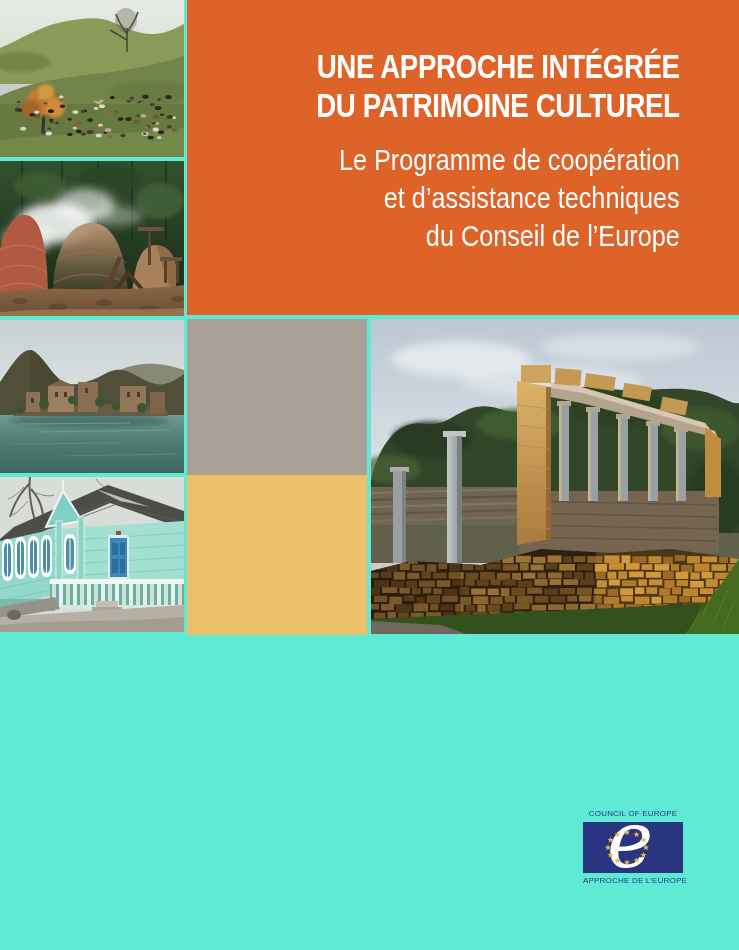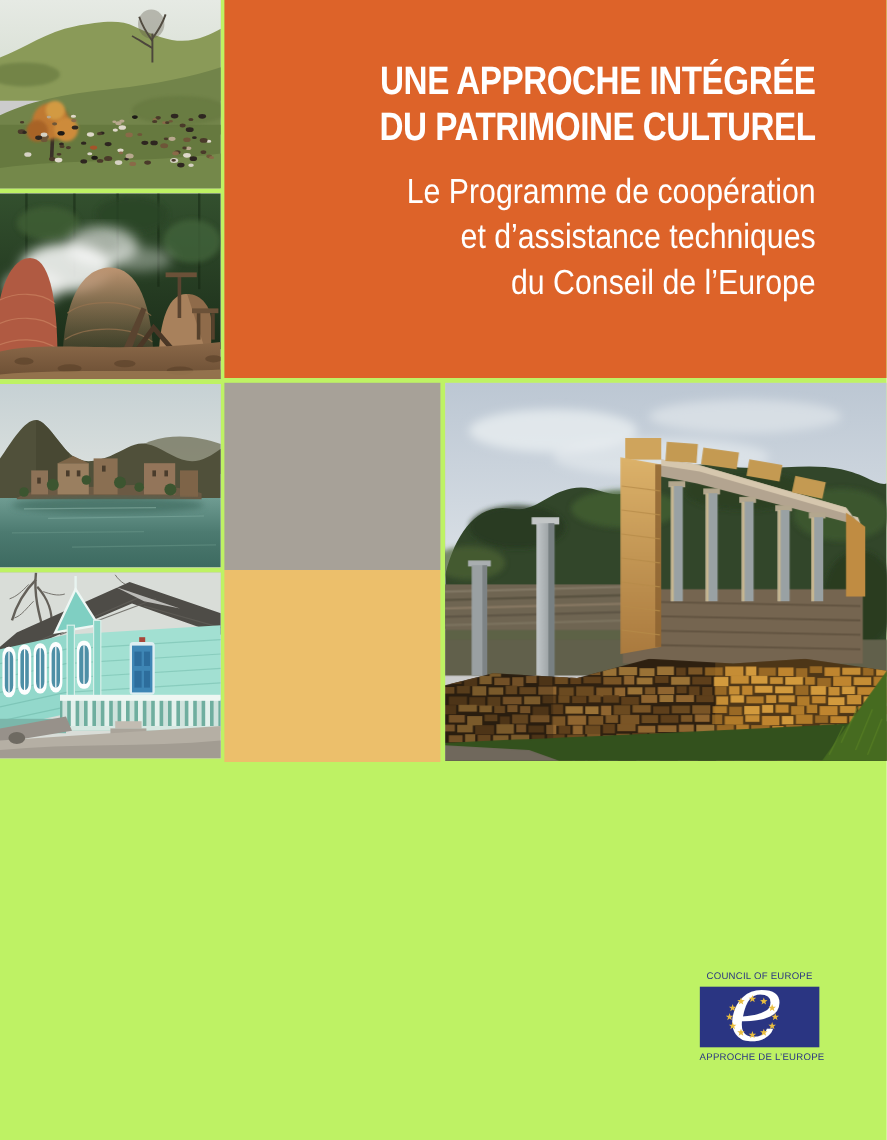--- a/index.html
+++ b/index.html
@@ -1,17 +1,17 @@
 <!DOCTYPE html>
 <html><head>
 <meta charset="utf-8">
 <style>
   html,body { margin:0; padding:0; background:#ffffff; }
   .page {
-    position:relative; width:739px; height:950px; background:#bef264;
+    position:relative; width:739px; height:950px; background:#5eead4;
     overflow:hidden; font-family:"Liberation Sans", sans-serif;
   }
   .photo { position:absolute; overflow:hidden; background:#cccccc; }
   .photo svg { display:block; }
   #photo-pasture   { left:0;   top:0;     width:184px; height:157px; }
   #photo-kilns     { left:0;   top:161px; width:184px; height:155px; }
   #photo-island    { left:0;   top:320px; width:184px; height:153px; }
   #photo-house     { left:0;   top:477px; width:184px; height:155px; }
   #photo-ruins     { left:371px;top:319px; width:368px; height:315px; }
 

